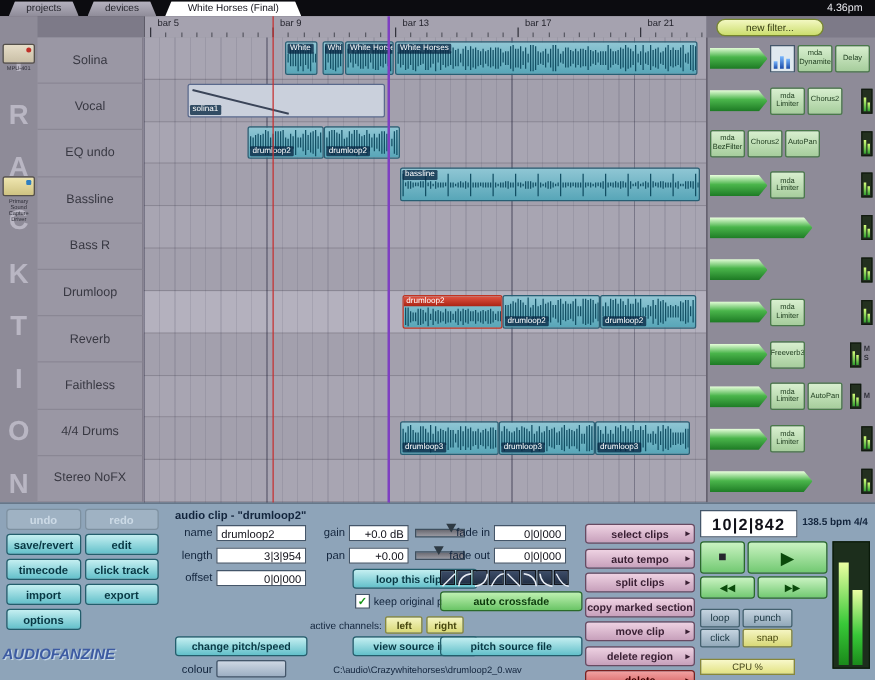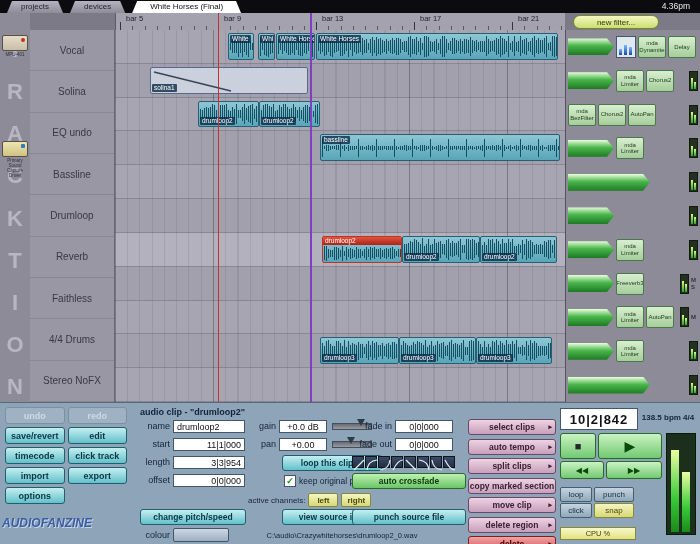--- a/index.html
+++ b/index.html
@@ -104,21 +104,21 @@
 
   #props-title{position:absolute;left:140px;top:4px;font-size:9px;font-weight:bold;color:#12243c;}
   #clip-fields{position:absolute;left:134px;top:14px;}
   .frow{display:flex;align-items:center;height:18px;}
   .flabel{width:36px;text-align:right;font-size:9px;color:#12243c;padding-right:3px;flex:none;}
   .fval{width:72px;height:13px;background:#fff;border:1px solid #44566a;font-size:9px;line-height:12px;
         padding:0 3px;color:#101018;box-sizing:border-box;white-space:nowrap;overflow:hidden;}
   .fval.num{text-align:right;}
   .prow{position:absolute;display:flex;align-items:center;height:14px;font-size:9px;color:#12243c;}
   .prow .flabel{width:28px;}
-  .prow .fval{width:48px;text-align:center;}
+  .prow .fval{width:48px;}
   .slider{width:38px;height:5px;background:linear-gradient(#6a6a72,#9a9aa2);border:1px solid #3f4f5e;position:relative;margin-left:5px;flex:none;}
   .thumb{position:absolute;top:-5px;width:0;height:0;border-left:4px solid transparent;border-right:4px solid transparent;border-top:7px solid #2e3a44;}
   .tealbtn{background:linear-gradient(#c4eff1,#63c0ca);border:1px solid #235e6c;border-radius:3px;font-size:8.5px;
            font-weight:bold;color:#083844;display:flex;align-items:center;justify-content:center;position:absolute;}
   .tealbtn b{font-size:6px;margin-left:4px;}
   #keep-pitch{position:absolute;left:284px;top:72px;display:flex;align-items:center;font-size:8.5px;color:#12243c;}
   .checkbox{width:10px;height:10px;background:#fff;border:1px solid #44566a;color:#169416;font-size:9px;line-height:10px;
             text-align:center;margin-right:3px;font-weight:bold;flex:none;}
   #channels{position:absolute;left:248px;top:90px;display:flex;align-items:center;font-size:8px;color:#12243c;gap:3px;}
   .chbtn{width:28px;height:12px;background:linear-gradient(#f5f5c2,#d8d876);border:1px solid #87873a;font-size:8px;
@@ -239,24 +239,25 @@
     </div>
     <div class="devbox" id="audio-dev">
       <div class="devicon">
           <span class="dot"></span>
         </div>
       <div class="devlabel">Primary Sound Capture Driver</div>
     </div>
   </div>
 
   <div id="names">
+      <div class="tname">Solina</div>
       <div class="tname">Vocal</div>
-      <div class="tname">Solina</div>
       <div class="tname">EQ undo</div>
       <div class="tname">Bassline</div>
+      <div class="tname">Bass R</div>
       <div class="tname">Drumloop</div>
       <div class="tname">Reverb</div>
       <div class="tname">Faithless</div>
       <div class="tname">4/4 Drums</div>
       <div class="tname">Stereo NoFX</div>
     </div>
 
   <div id="grid">
     <div id="gridrows">
         <div class="trow">
@@ -1039,24 +1040,20 @@
         <div class="lbtn">options</div>
       </div>
 
     <div id="props-title">audio clip - "drumloop2"</div>
     <div id="clip-fields">
         <div class="frow">
           <span class="flabel">name</span>
           <span class="fval">drumloop2</span>
         </div>
         <div class="frow">
-          <span class="flabel">start</span>
-          <span class="fval num">11|1|000</span>
-        </div>
-        <div class="frow">
           <span class="flabel">length</span>
           <span class="fval num">3|3|954</span>
         </div>
         <div class="frow">
           <span class="flabel">offset</span>
           <span class="fval num">0|0|000</span>
         </div>
       </div>
 
     <div class="prow" id="gain-row" style="left:248px;top:16px;">
@@ -1131,21 +1128,21 @@
           </svg></div>
         <div class="shape"><svg width="12" height="12">
             <path d="M1 1 Q2 10 11 11" stroke="#e9eef6" stroke-width="1.2" fill="none"></path>
           </svg></div>
         <div class="shape"><svg width="12" height="12">
             <path d="M1 1 Q6 11 11 11" stroke="#e9eef6" stroke-width="1.2" fill="none"></path>
           </svg></div>
       </div>
     <div id="crossfade-btn">auto crossfade</div>
     <div class="tealbtn" style="left:352px;top:106px;width:112px;height:14px;">
-      <span>punch source file</span>
+      <span>pitch source file</span>
     </div>
     <div id="file-path">C:\audio\Crazywhitehorses\drumloop2_0.wav</div>
 
     <div id="action-buttons">
         <div class="abtn">
           <span>select clips</span>
           <b>▸</b>
         </div>
         <div class="abtn">
           <span>auto tempo</span>

